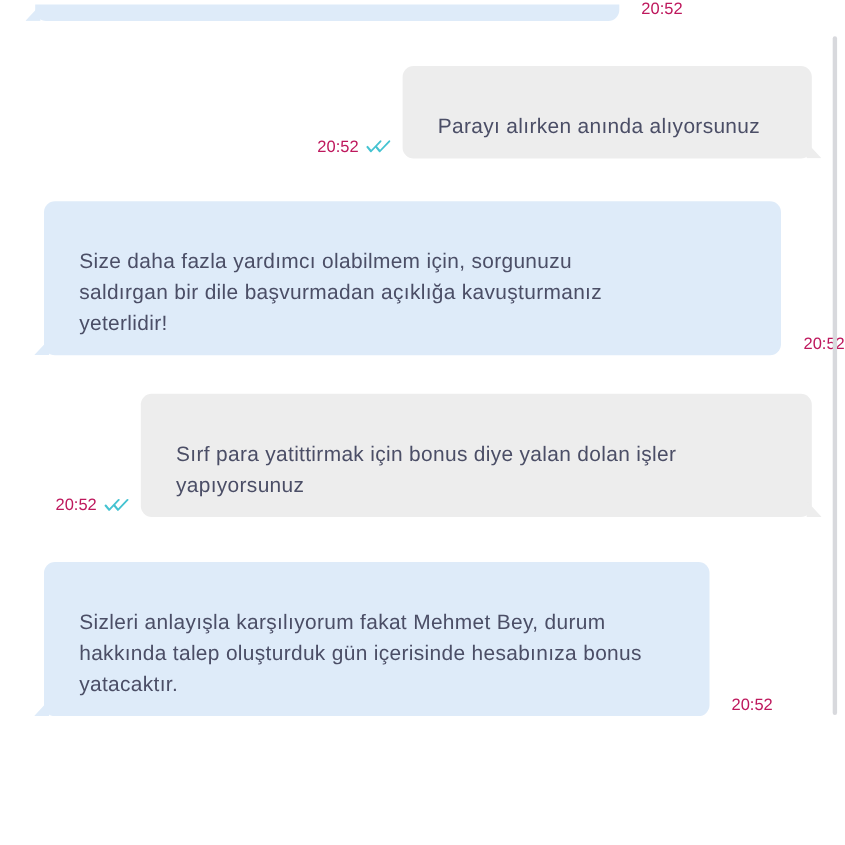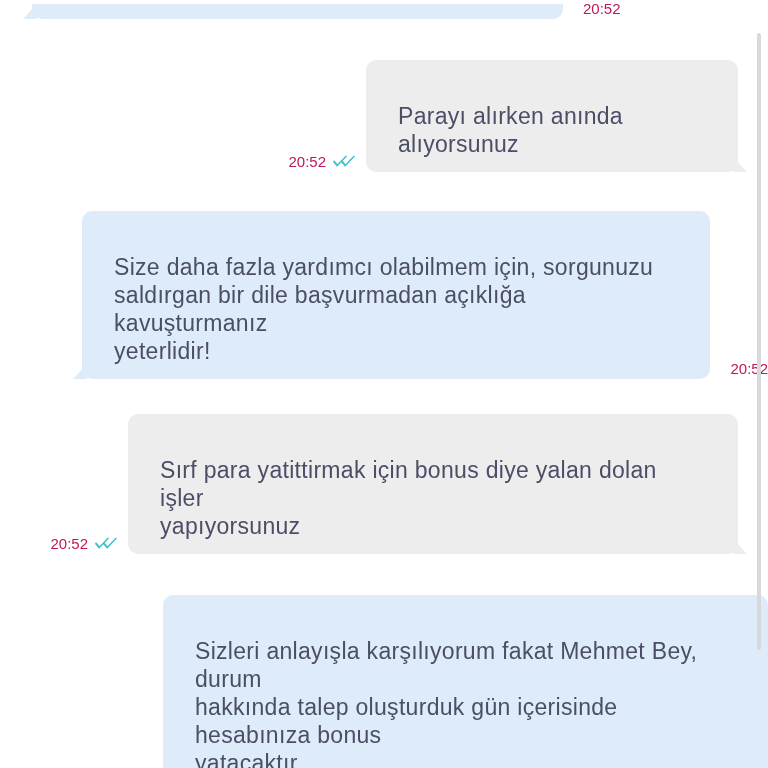--- a/index.html
+++ b/index.html
@@ -14,21 +14,21 @@
 
   .row { display: flex; align-items: flex-end; }
   .row.left  { justify-content: flex-start; }
   .row.right { justify-content: flex-end; }
 
   .bubble {
     position: relative;
     background: #deebf9;
     border-radius: 10px;
     padding: 14px 32px;
-    font-size: 23px;
+    font-size: 19px;
     letter-spacing: 0.3px;
     line-height: 28px;
     color: #4b4e66;
     white-space: pre-line;
   }
   .bubble.agent { background: #deebf9; }
   .bubble.user  { background: #ededed; }
 
   .bubble.agent::after {
     content: ""; position: absolute; left: -9px; bottom: 0;
@@ -51,24 +51,24 @@
 
   .check-icon { transform: skewX(-10deg); flex: 0 0 auto; }
 
   
   .r1 { margin-top: 0; margin-left: 32px; }
   .r1 .bubble { width: 531px; height: 15px; padding: 0;
                 border-radius: 0 0 10px 10px; }
   .r2 { margin-top: 41px; margin-right: 30px; }
   .r2 .bubble { width: 372px; }
   .r3 { margin-top: 39px; margin-left: 40px; }
-  .r3 .bubble { width: 724px; margin-left: 42px; }
+  .r3 .bubble { width: 724px; }
   .r4 { margin-top: 35px; margin-right: 30px; }
   .r4 .bubble { width: 610px; }
-  .r5 { margin-top: 41px; margin-left: 40px; flex-direction: column; }
+  .r5 { margin-top: 41px; margin-left: 40px; }
   .r5 .bubble { width: 605px; }
   .r6 { margin-top: 32px; margin-left: 40px; }
   .r6 .bubble { width: 473px; }
 
   .scrollbar-thumb {
     position: absolute; right: 7px; top: 33px;
     width: 4px; height: 617px;
     background: #d8d9dd; border-radius: 3px;
   }
 </style>

